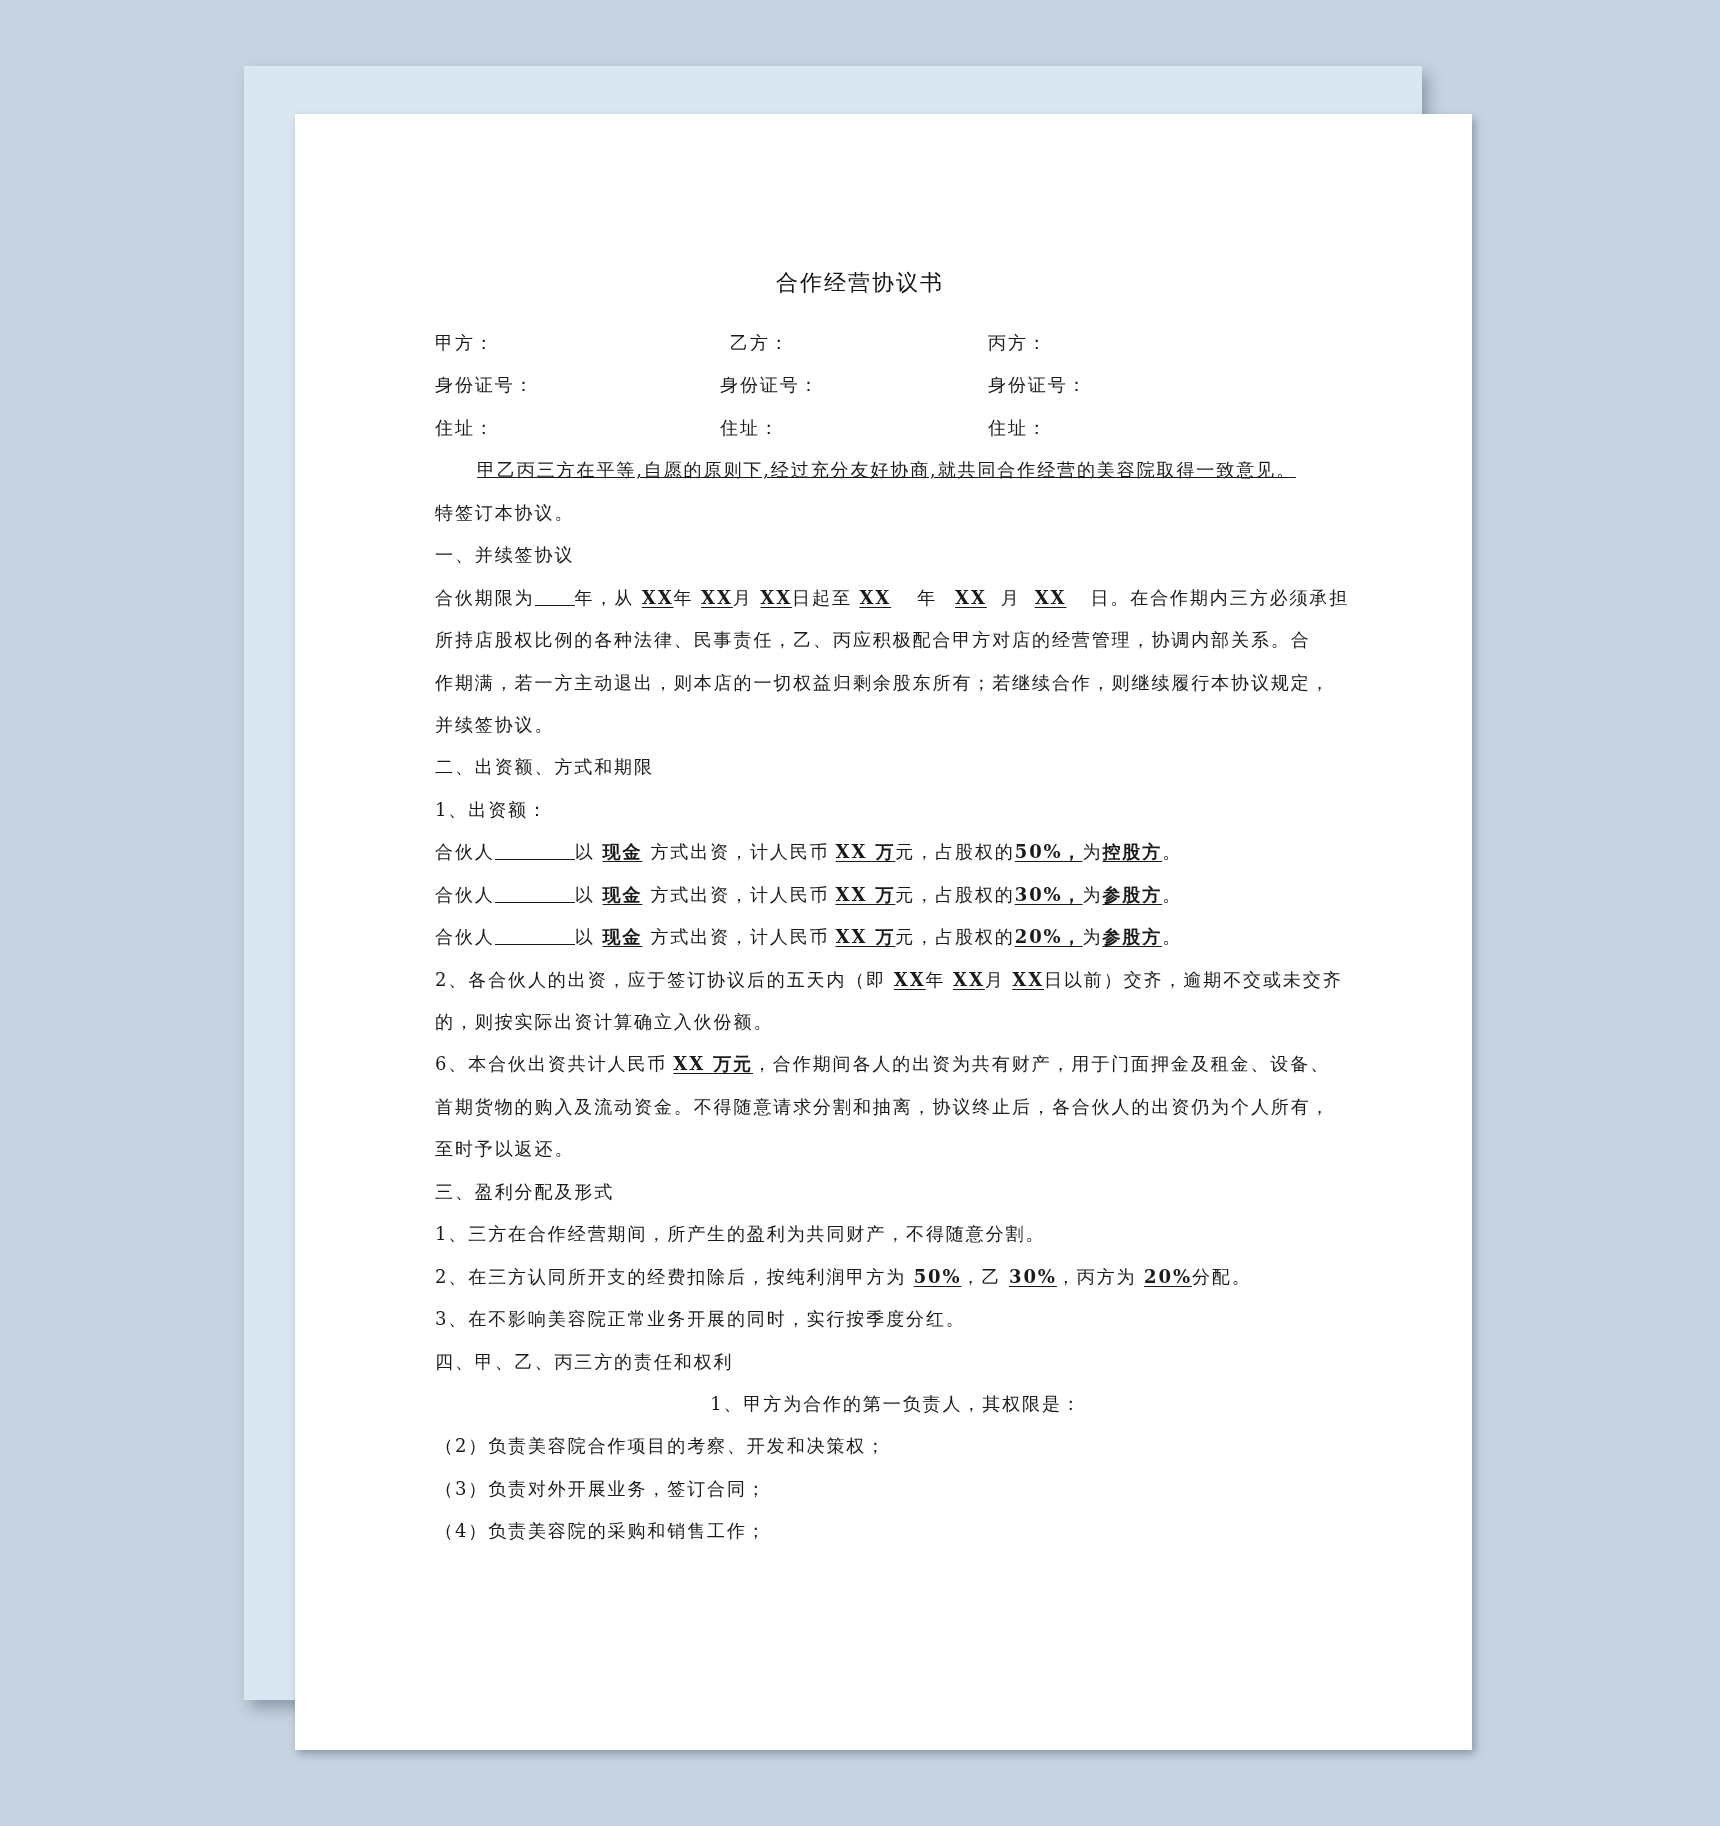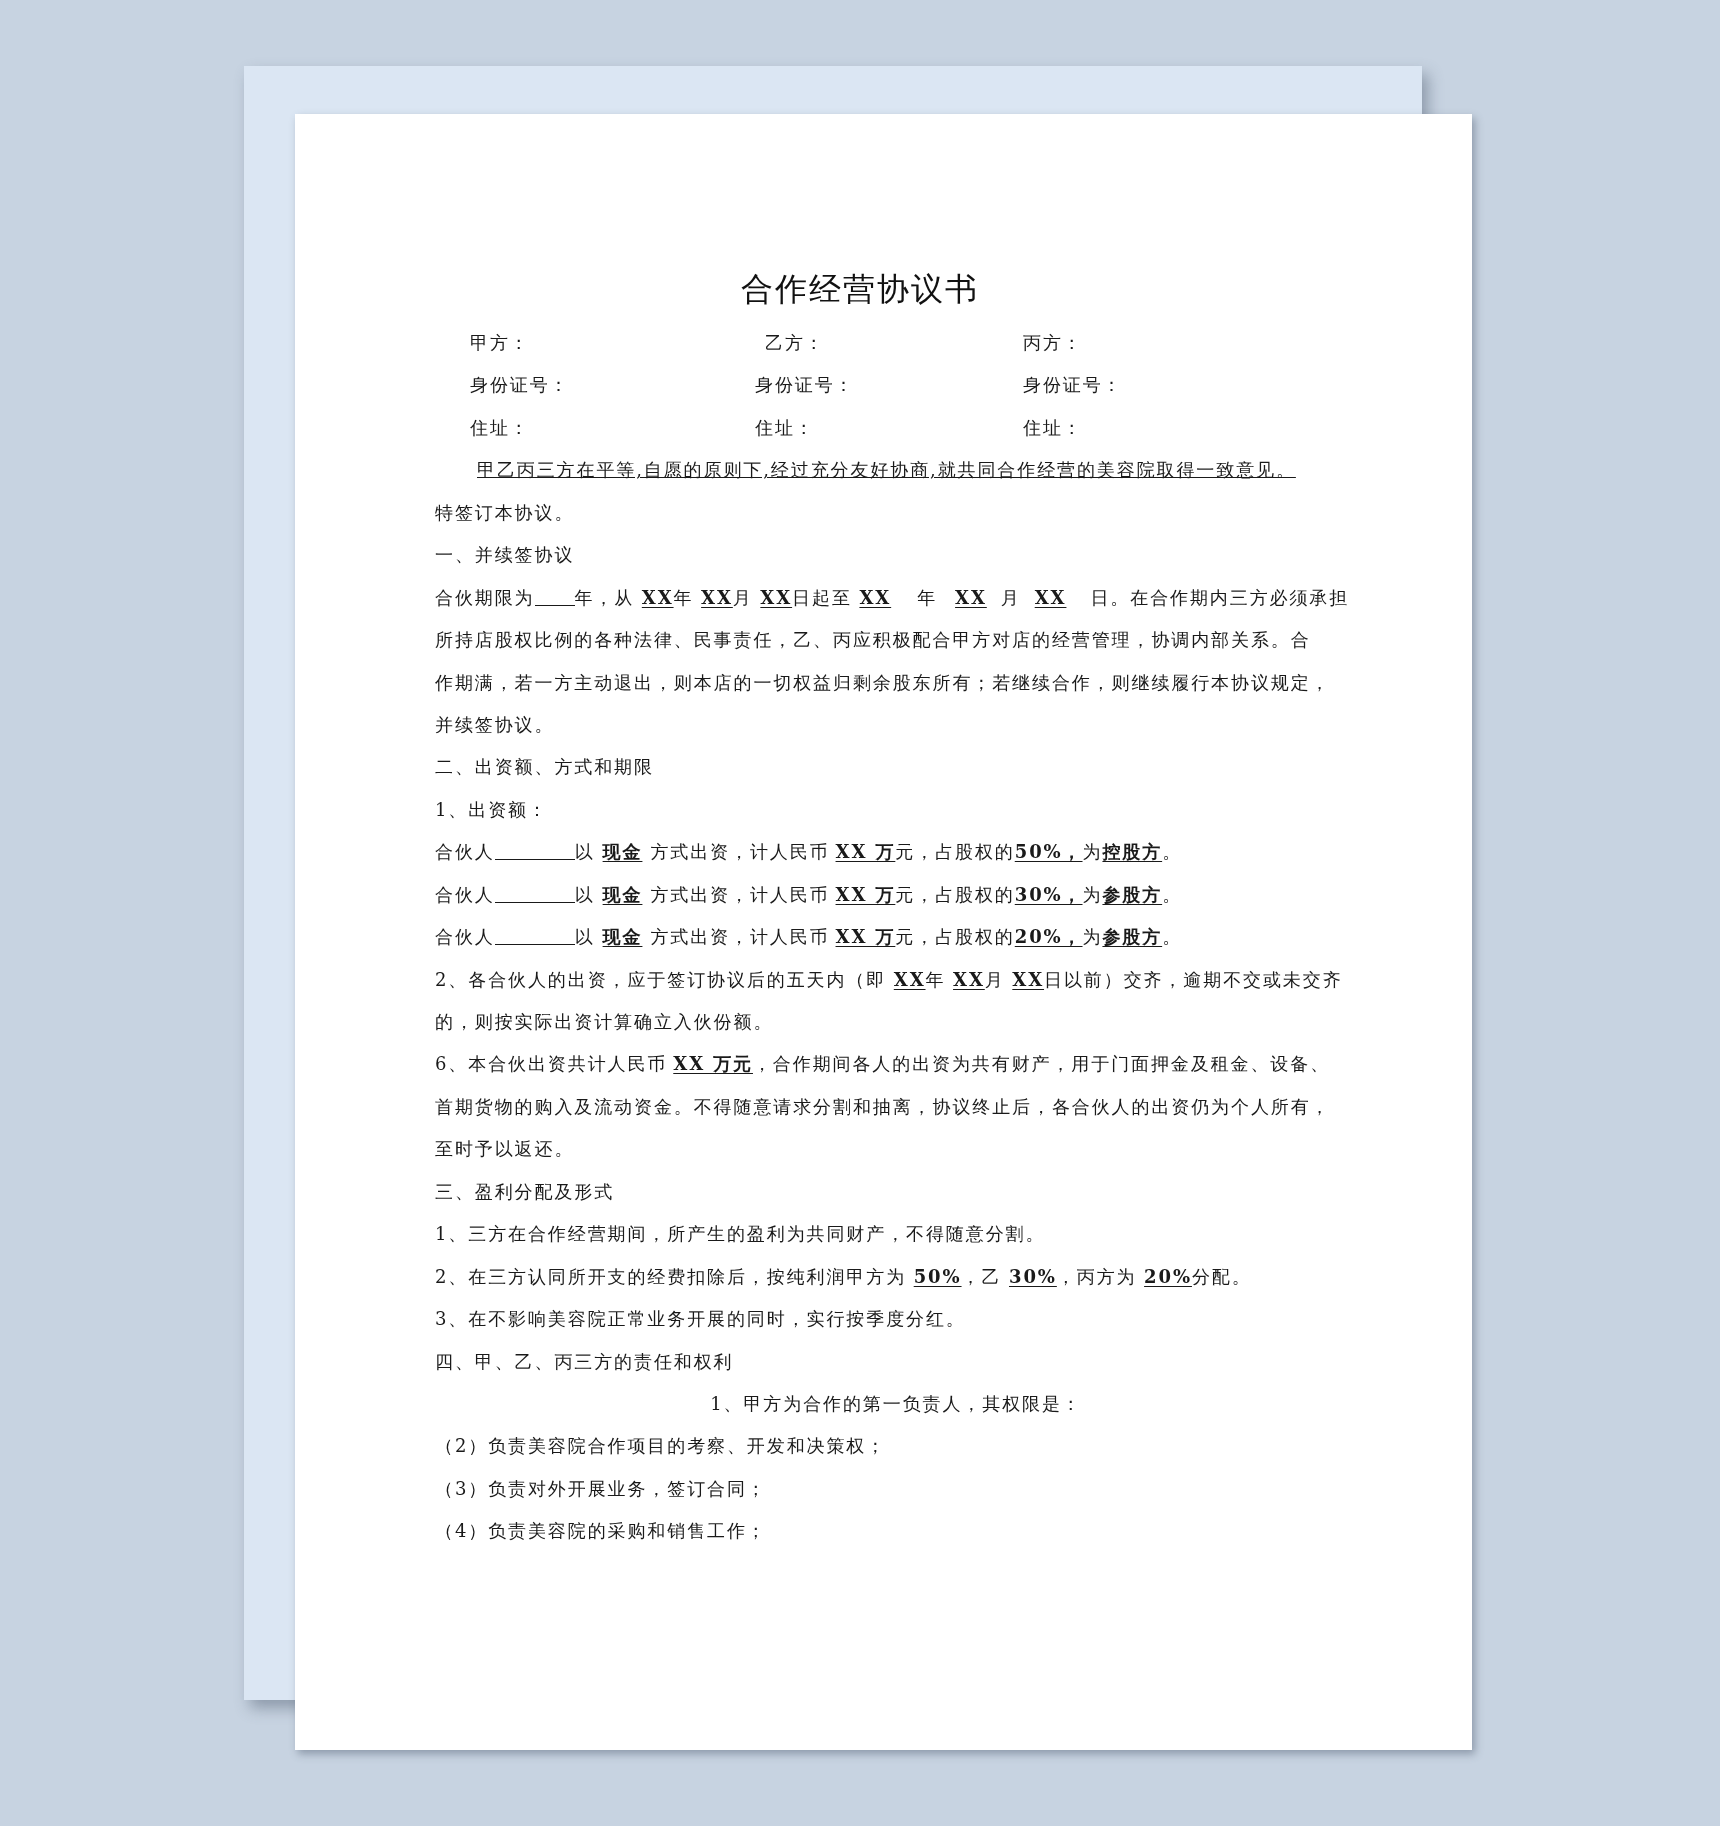--- a/index.html
+++ b/index.html
@@ -15,33 +15,33 @@
     box-shadow: 6px 8px 14px rgba(70,85,105,0.45);
   }
   .front-page {
     position:absolute; left:295px; top:114px; width:1177px; height:1636px;
     background:#ffffff;
     box-shadow: 3px 4px 8px rgba(70,85,105,0.45);
   }
   .title {
     position:absolute; left:0; width:100%; top:268px; text-align:center;
     font-family:"DejaVu Sans","Liberation Sans",sans-serif;
-    font-size:32px; letter-spacing:2px; color:#111;
+    font-size:22px; letter-spacing:2px; color:#111;
   }
   .body-text {
     position:absolute; left:435px; top:322px; width:900px;
     font-size:18px; line-height:42.45px; letter-spacing:1.9px;
     white-space:nowrap;
   }
   .line { height:42.45px; }
   .indent2 { padding-left:42px;text-decoration:underline; }
   .indent1 { padding-left:22px;text-align:center; }
   .u { text-decoration:underline; text-underline-offset:3px; text-decoration-thickness:1px;font-weight:bold; }
   .blank { display:inline-block; border-bottom:1px solid #1a1a1a; height:22px; vertical-align:-2px; }
-  .cols { position:relative; height:42.45px;margin-left:35px; }
+  .cols { position:relative; height:42.45px; }
   .col { position:absolute; top:0; }
   .c1 { left:0; }
   .c2 { left:285px; }
   .c3 { left:553px; }
   .c2b { left:285px; }
 </style>
 </head>
 <body>
 
 <div class="back-page"></div>

